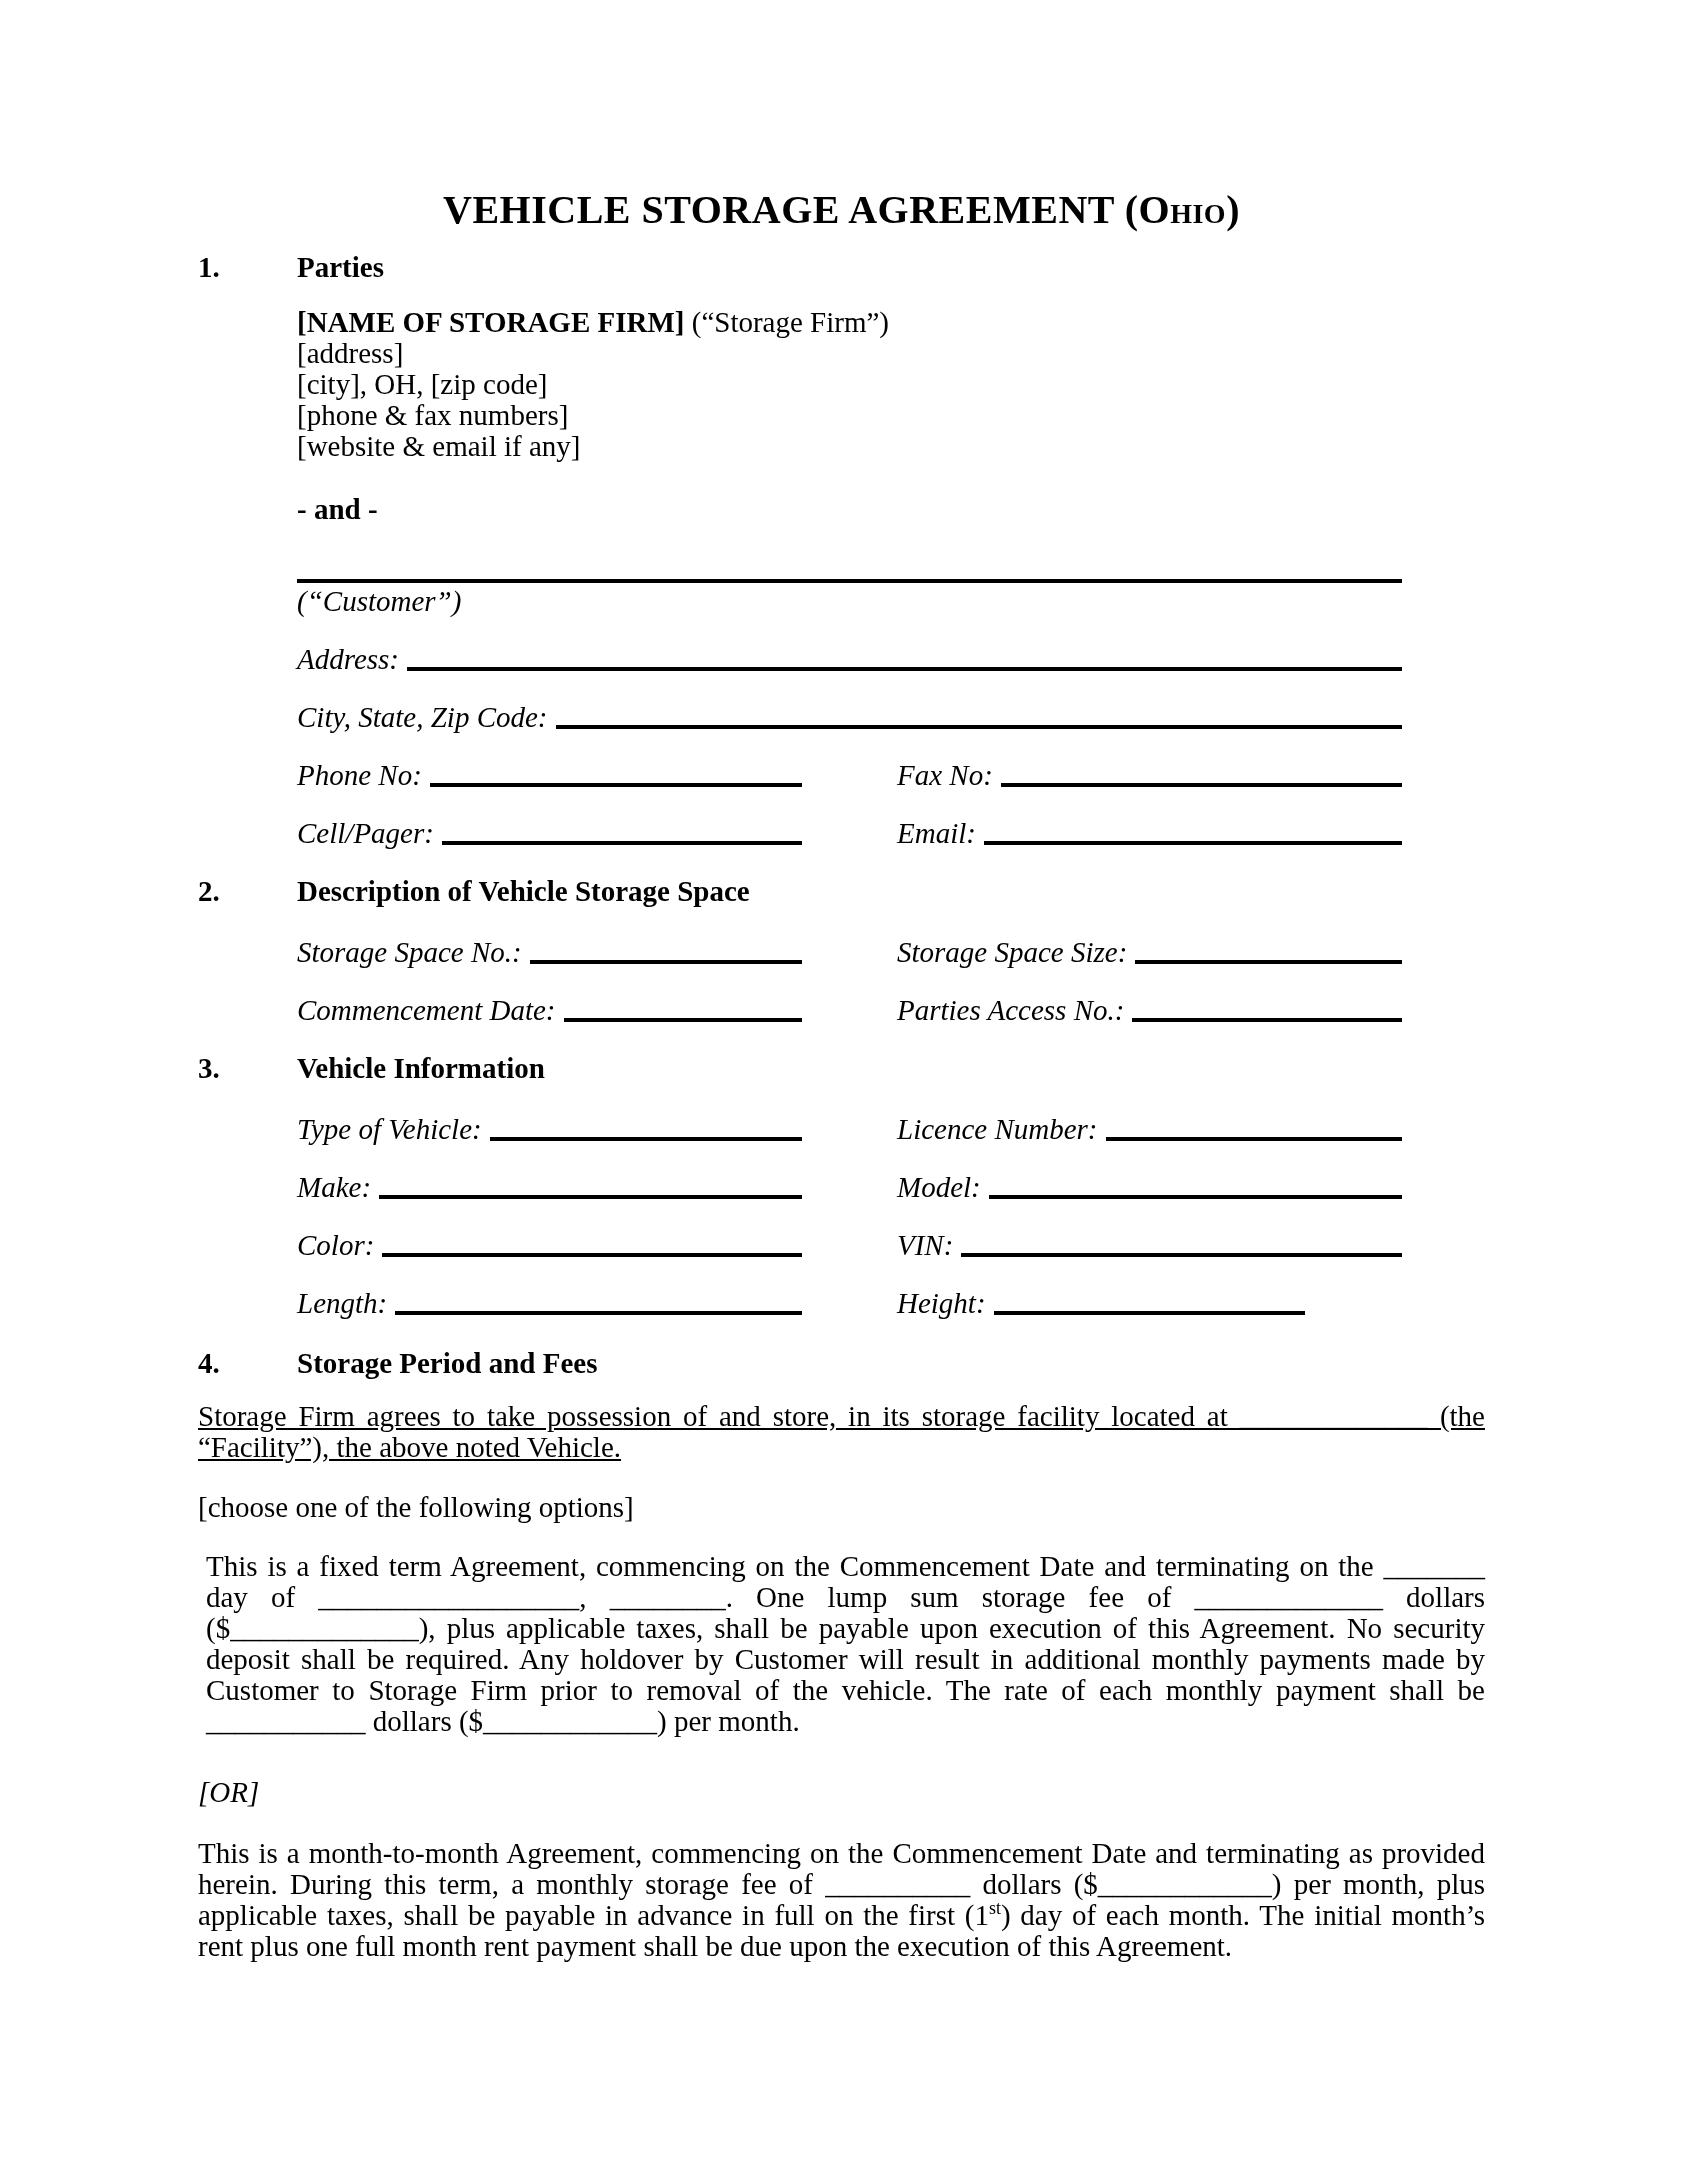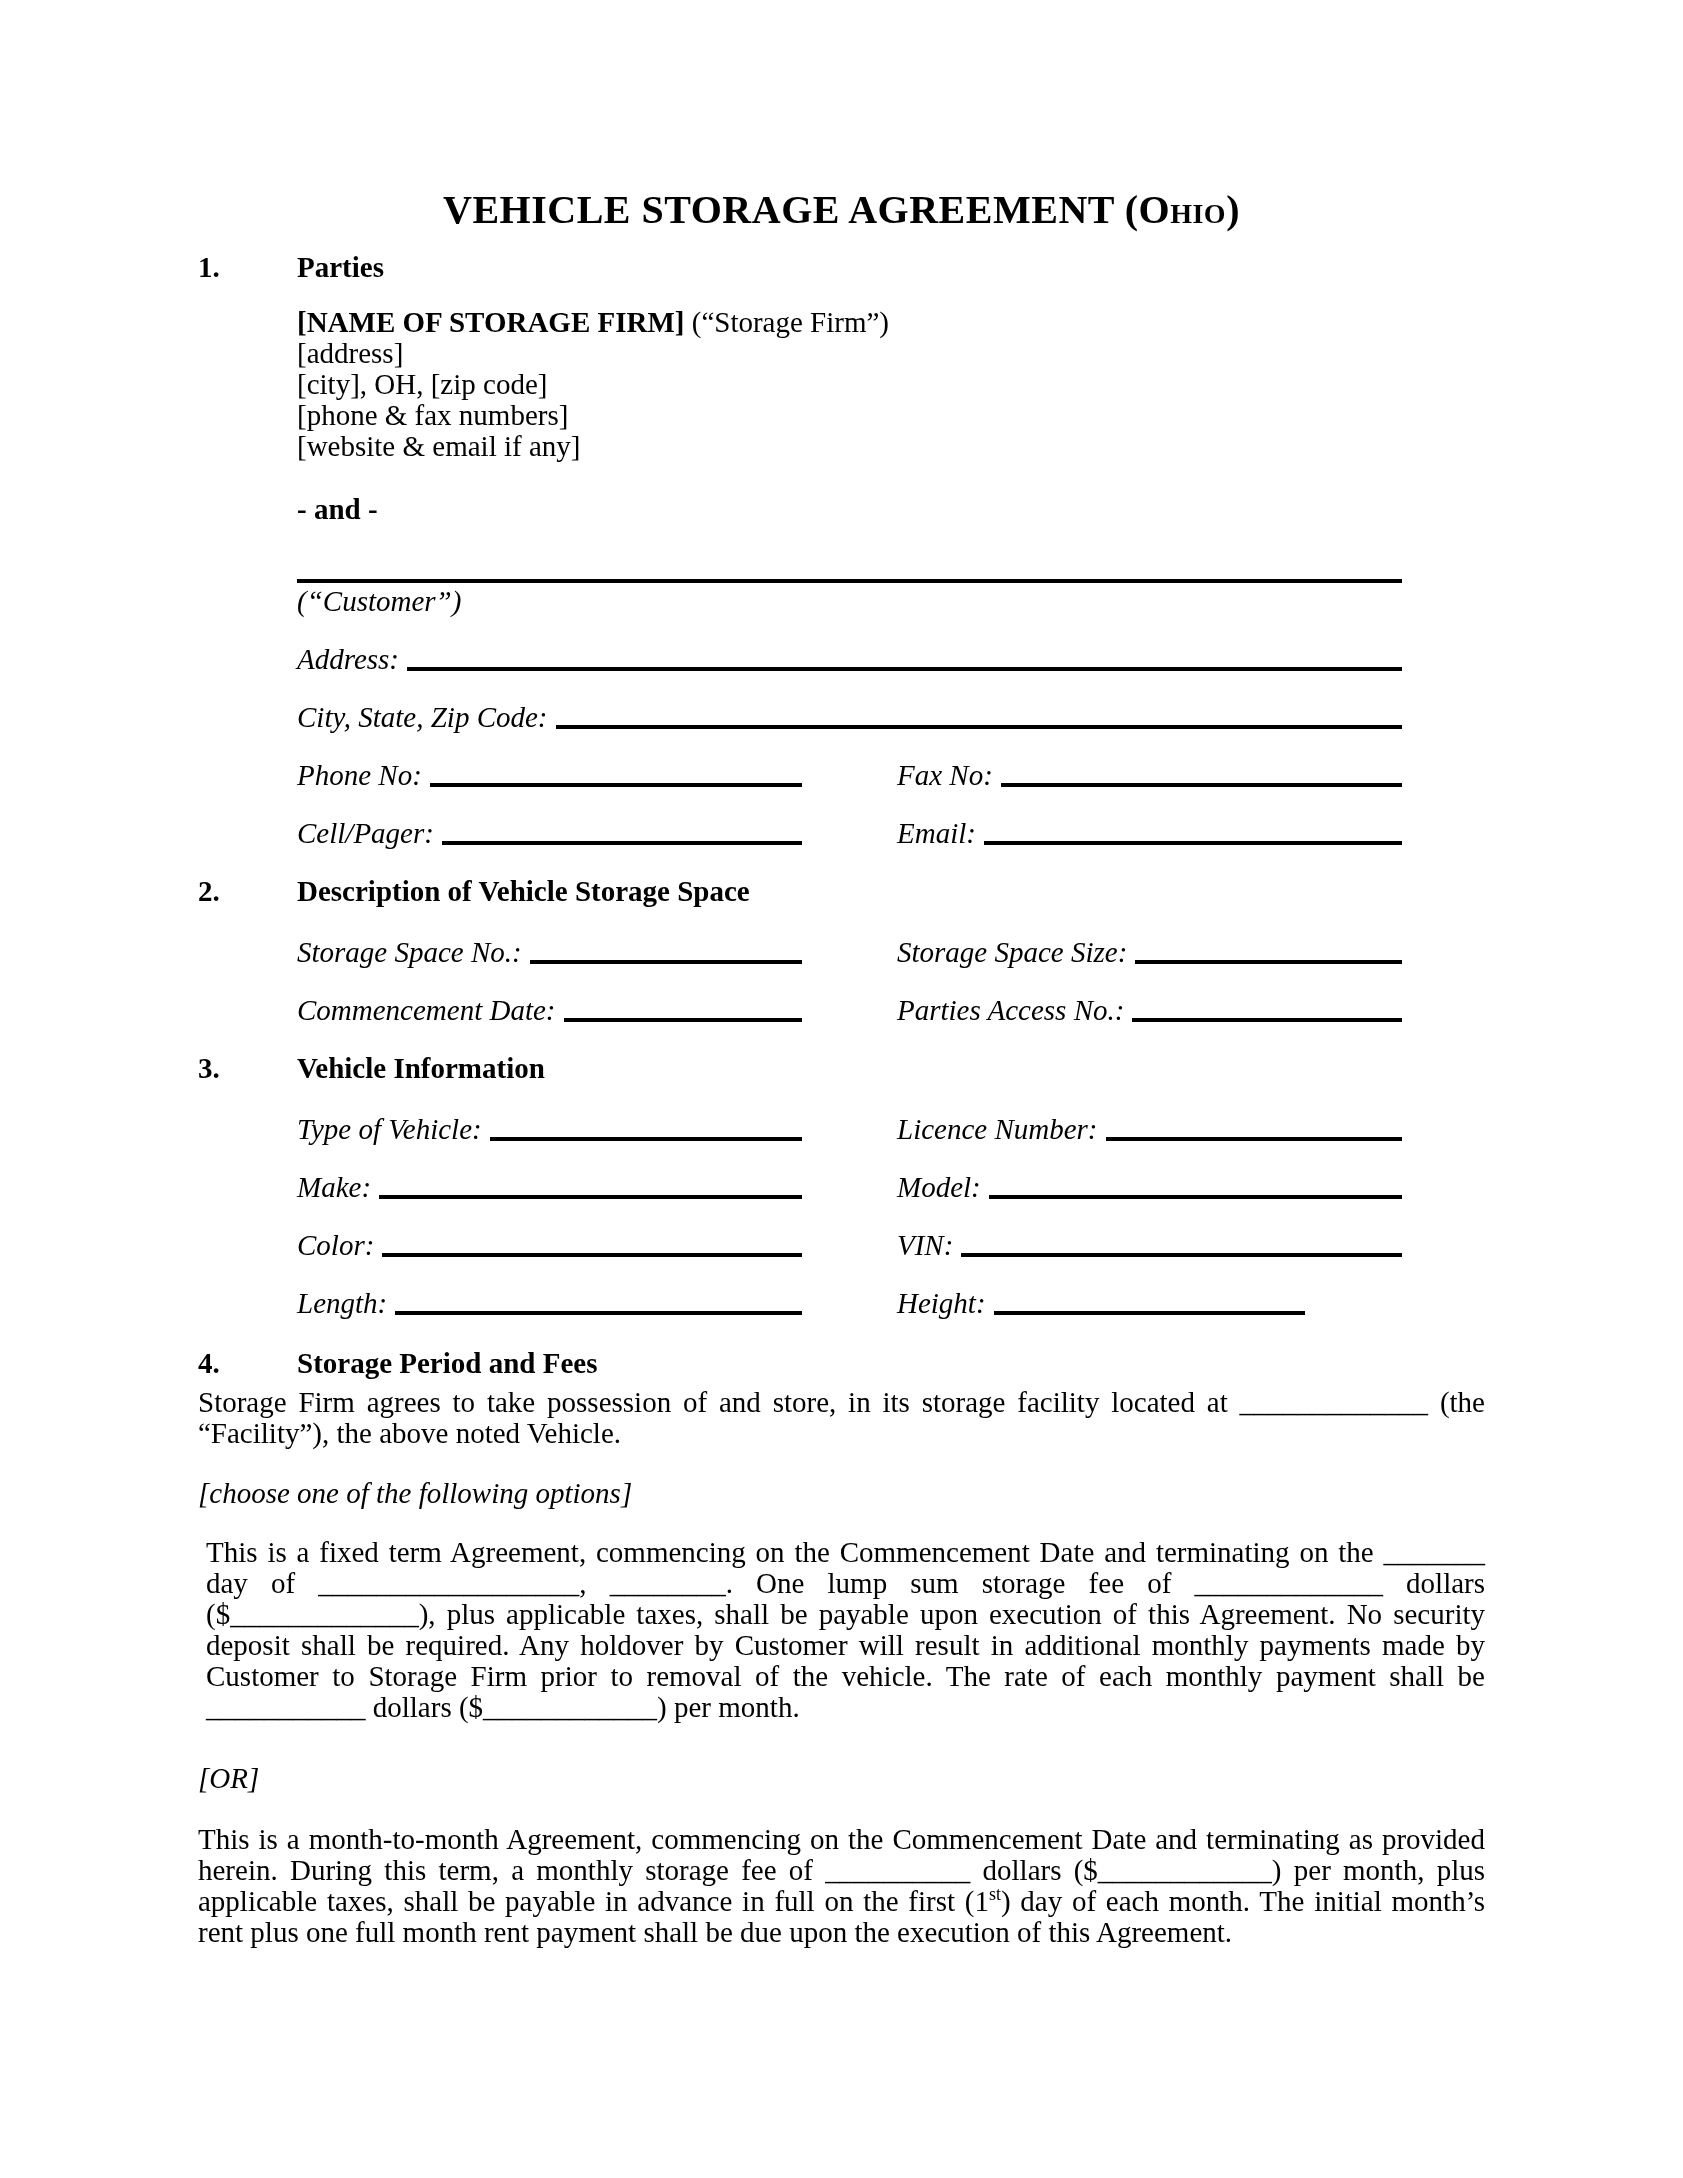--- a/index.html
+++ b/index.html
@@ -38,22 +38,22 @@
   .field-row .label { line-height:31px; white-space:nowrap; margin-right:8px; }
   .blank { flex:1; border-bottom:4px solid #000; margin-bottom:4px; }
   .blank.short { margin-right:97px; }
 
   .two-col { display:flex; margin-top:22px; }
   .two-col .col { width:505px; display:flex; align-items:flex-end; height:36px; margin-top:0; }
   .two-col .col + .col { margin-left:95px; }
   .first-row { margin-top:25px; }
 
   .para { text-align:justify; line-height:31px; }
-  .para-intro { margin-top:8px; }
-  .note { font-style:italic; line-height:31px; margin-top:29px; }
+  .para-intro { margin-top:22px;text-decoration:underline; }
+  .note { line-height:31px; margin-top:29px; }
   .para-fixed { margin-top:28px;margin-left:8px; }
   .or-note { font-style:italic; line-height:31px; margin-top:40px; }
   .para-month { margin-top:30px; }
   sup { font-size:0.62em; line-height:0; vertical-align:super; }
 </style>
 </head>
 <body>
 
 <div class="page">
   <div class="content">

